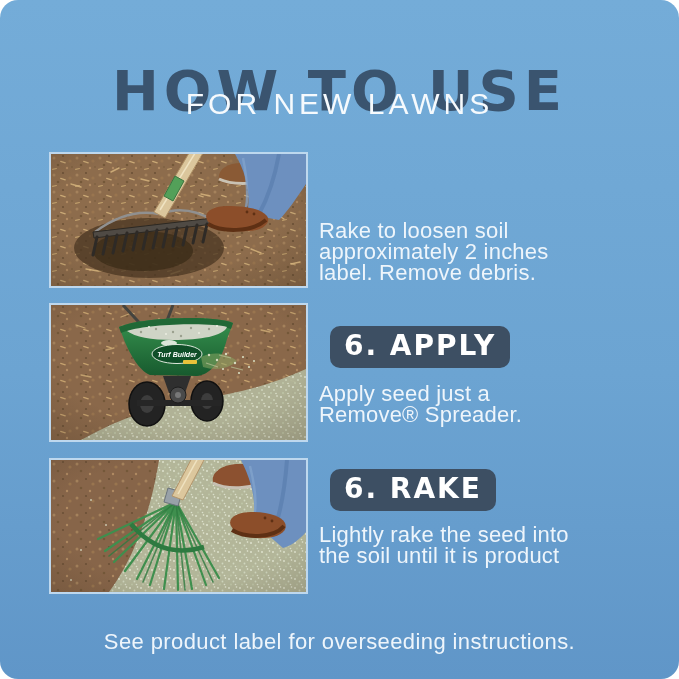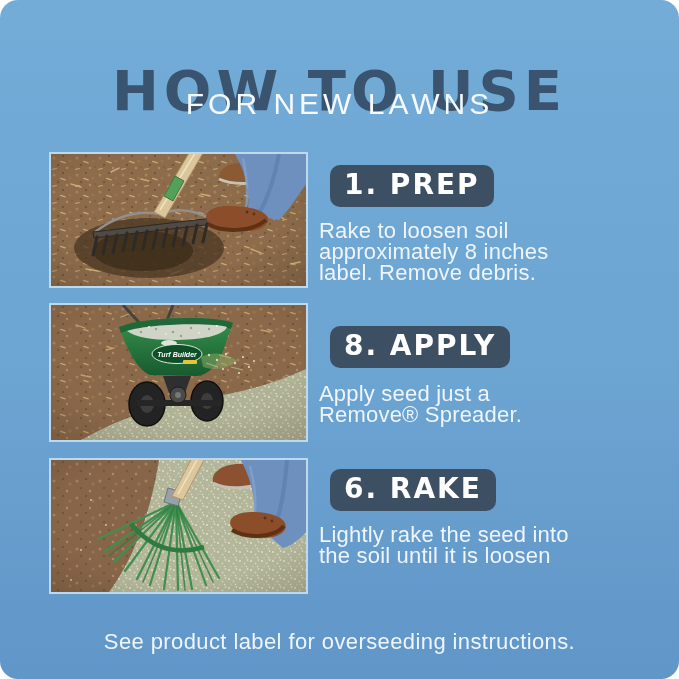--- a/index.html
+++ b/index.html
@@ -110,24 +110,23 @@
           <path d="M184,0 L255,0 L255,30 C245,45 236,58 228,66 L196,60 C200,42 196,20 184,0 Z" fill="#6d90bf"></path>
           <path d="M228,0 C224,22 218,42 208,60" stroke="#5a7dae" stroke-width="4" fill="none" opacity="0.7"></path>
           <path d="M192,4 C196,24 198,44 194,58" stroke="#85a5cd" stroke-width="2.5" fill="none" opacity="0.7"></path>
           <path d="M156,66 C152,58 162,52 176,52 C196,52 210,55 216,62 C220,68 214,76 198,77 C180,78 160,74 156,66 Z" fill="#8c4e2a"></path>
           <path d="M157,70 C170,78 200,79 215,66" stroke="#5e3014" stroke-width="4" fill="none"></path>
           <circle cx="196" cy="58" r="1.4" fill="#5e3014"></circle>
             <circle cx="203" cy="60" r="1.4" fill="#5e3014"></circle>
         </g>
       </svg>
     </figure>
-    <div class="badge">1. PREP</div>
     <p class="desc">
       <span class="ln">Rake to loosen soil</span>
-      <span class="ln">approximately 8 inches</span>
+      <span class="ln">approximately 2 inches</span>
       <span class="ln">label. Remove debris.</span>
     </p>
   </section>
 
   <section class="step r2">
     <figure class="photo">
       <svg viewBox="0 0 255 135" preserveAspectRatio="none">
         <defs>
           <pattern id="p2s" width="23" height="17" patternUnits="userSpaceOnUse">
             <rect width="23" height="17" fill="#8a684a"></rect>
@@ -203,21 +202,21 @@
               <circle cx="192" cy="52" r="1.1"></circle>
               <circle cx="198" cy="62" r="1.1"></circle>
             <circle cx="172" cy="64" r="1.1"></circle>
               <circle cx="188" cy="68" r="1.1"></circle>
               <circle cx="203" cy="56" r="1"></circle>
           </g>
           <path d="M155,58 l12,4 M168,50 l12,3 M180,62 l12,3" stroke="#b9c398" stroke-width="1.2" opacity="0.7"></path>
         </g>
       </svg>
     </figure>
-    <div class="badge">8. APPLY</div>
+    <div class="badge">6. APPLY</div>
     <p class="desc">
       <span class="ln">Apply seed just a</span>
       <span class="ln">Remove® Spreader.</span>
     </p>
   </section>
 
   <section class="step r3">
     <figure class="photo">
       <svg viewBox="0 0 255 132" preserveAspectRatio="none">
         <defs>
@@ -270,19 +269,19 @@
           <path d="M180,66 C176,58 186,52 200,52 C218,52 230,56 234,63 C237,70 230,77 214,78 C196,79 184,74 180,66 Z" fill="#8c4e2a"></path>
           <path d="M181,70 C194,78 222,79 233,66" stroke="#5e3014" stroke-width="4" fill="none"></path>
           <circle cx="214" cy="58" r="1.4" fill="#5e3014"></circle>
             <circle cx="221" cy="61" r="1.4" fill="#5e3014"></circle>
         </g>
       </svg>
     </figure>
     <div class="badge">6. RAKE</div>
     <p class="desc">
       <span class="ln">Lightly rake the seed into</span>
-      <span class="ln">the soil until it is loosen</span>
+      <span class="ln">the soil until it is product</span>
     </p>
   </section>
 
   <div class="footer">See product label for overseeding instructions.</div>
 
 </div>
 
 </body></html>

